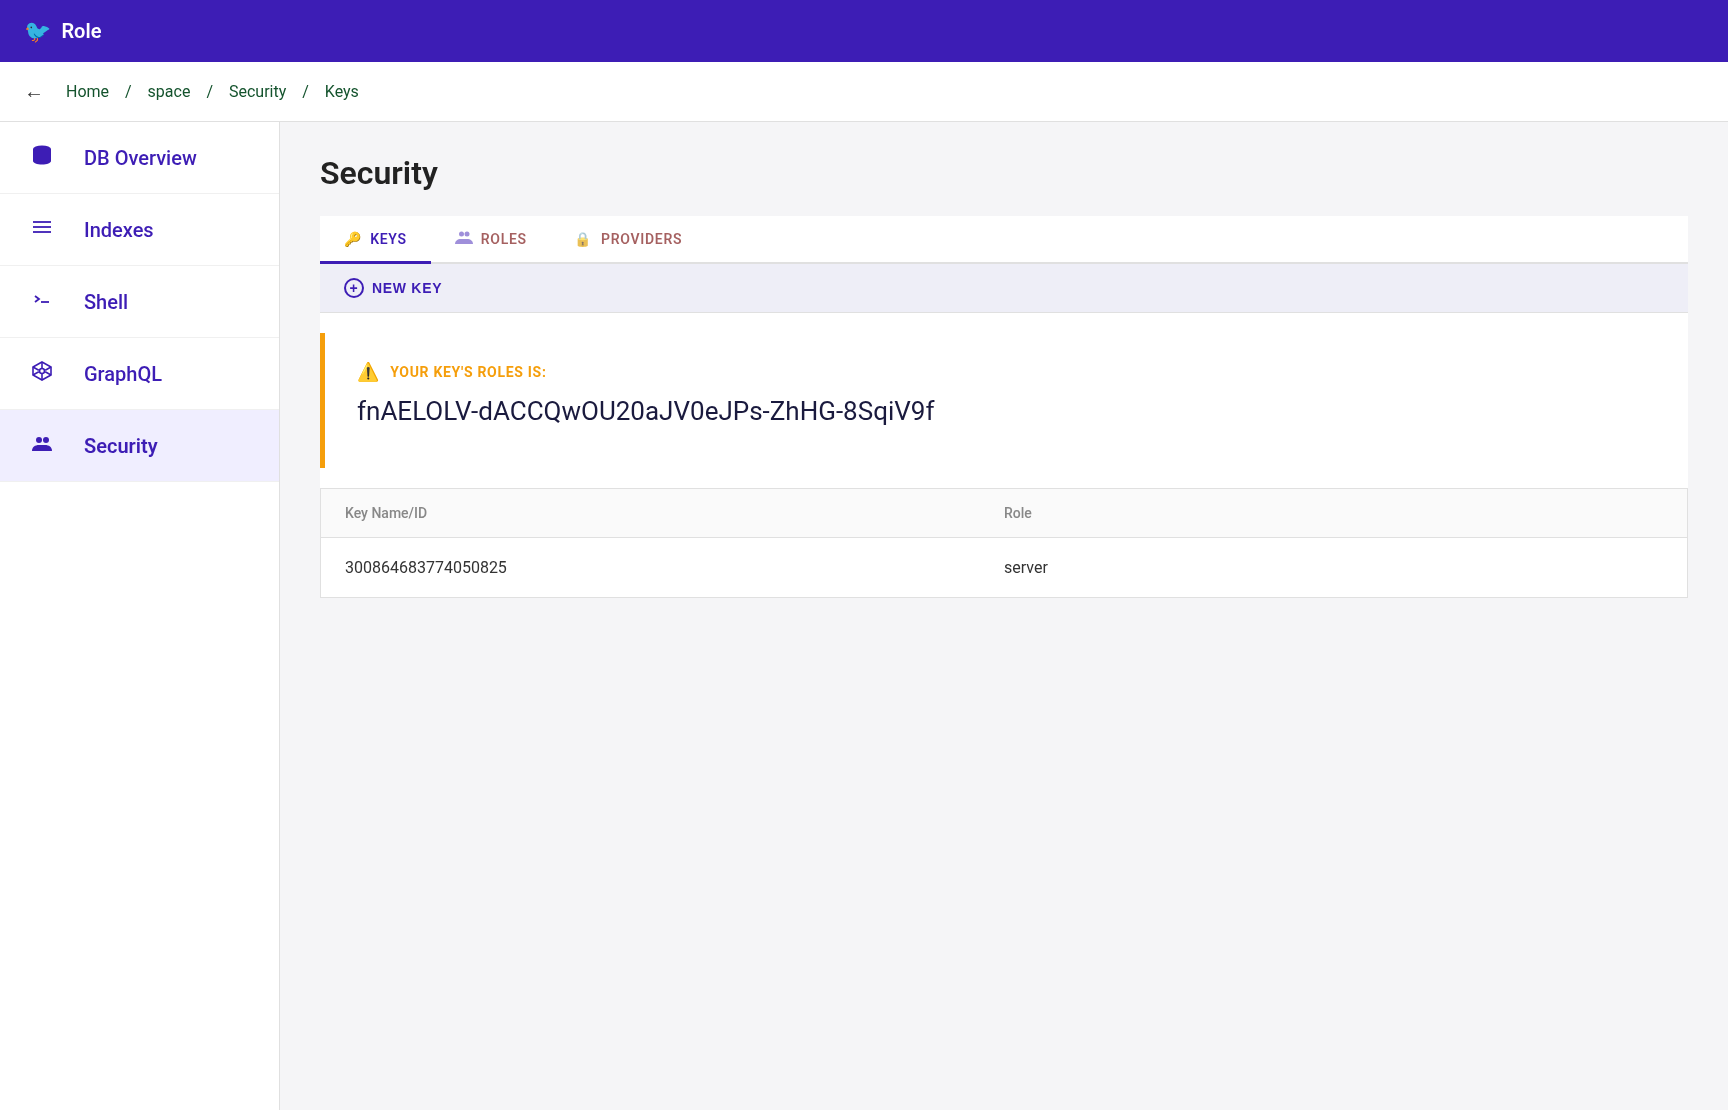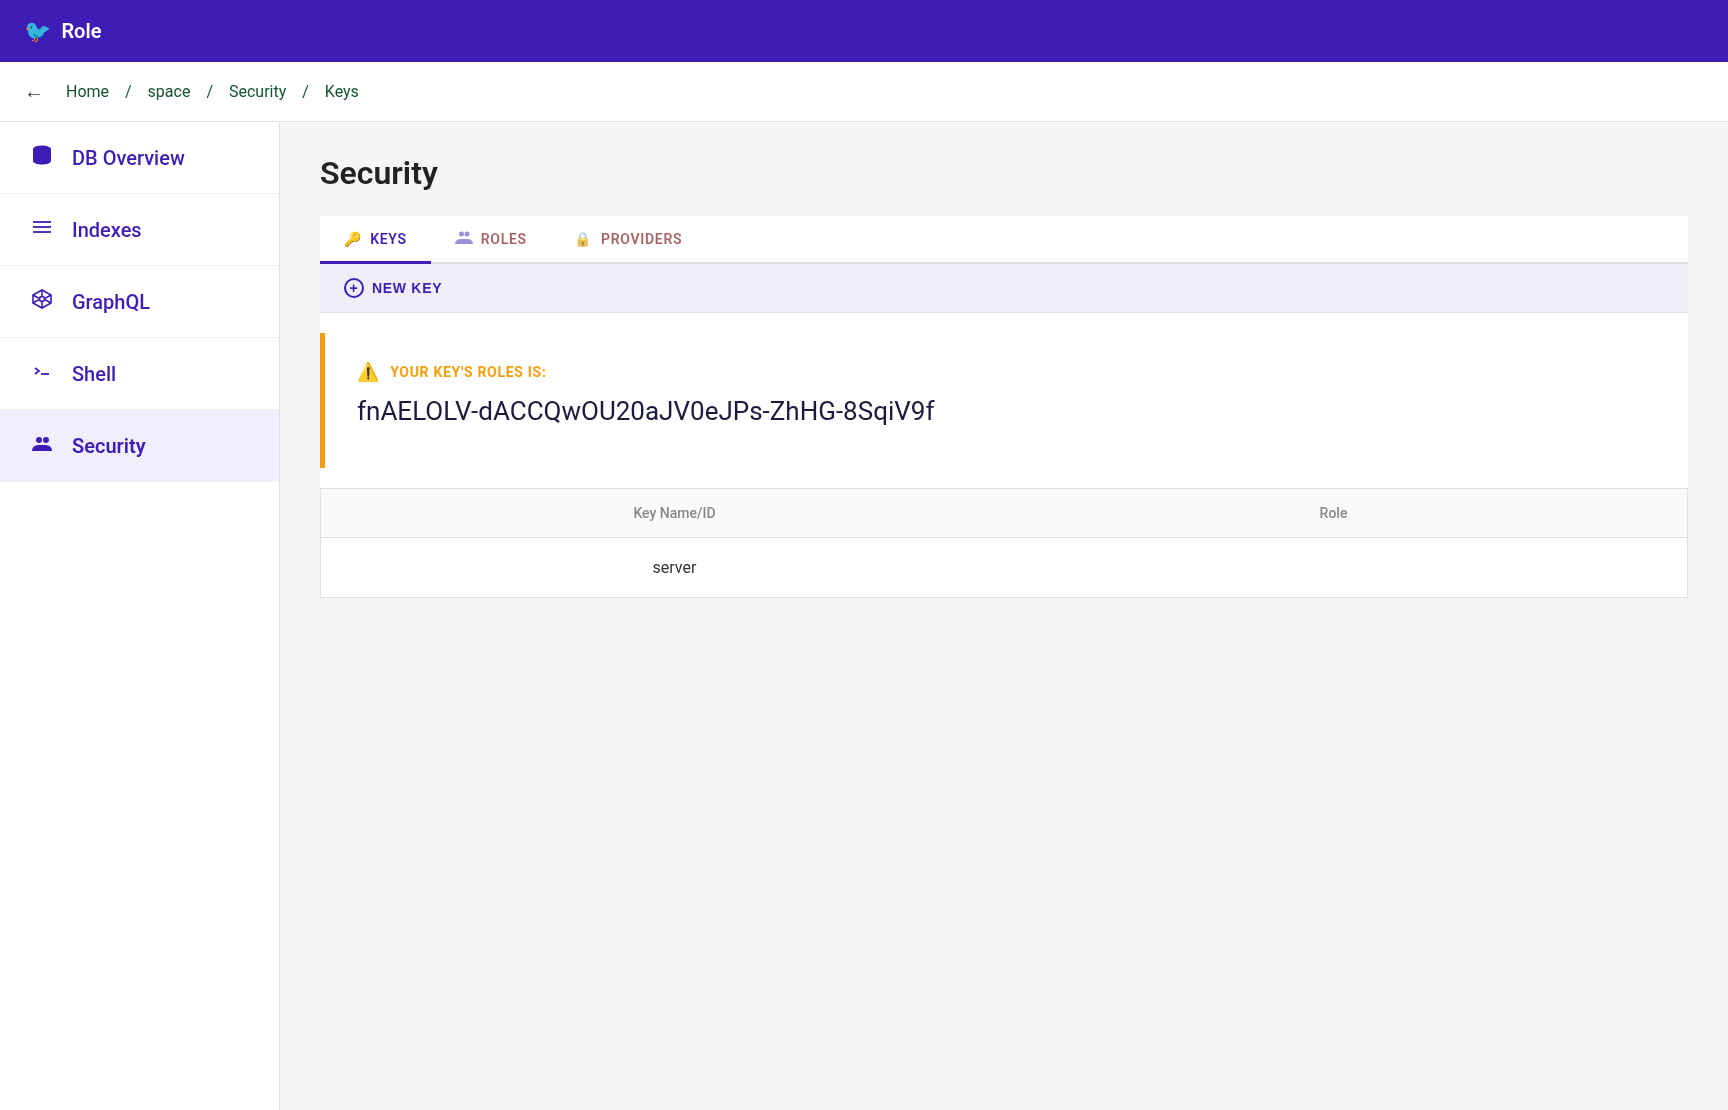--- a/index.html
+++ b/index.html
@@ -61,21 +61,21 @@
     
     .sidebar {
       width: 280px;
       background: white;
       border-right: 1px solid #e0e0e0;
       flex-shrink: 0;
     }
     .sidebar-item {
       display: flex;
       align-items: center;
-      gap: 16px;
+      gap: 28px;
       padding: 22px 28px;
       cursor: pointer;
       color: #3d1db5;
       font-size: 20px;
       font-weight: 500;
       border-bottom: 1px solid #f0f0f0;
       transition: background 0.15s;
     }
     .sidebar-item.active {
       background: #f0eeff;
@@ -199,21 +199,20 @@
     }
     .secret-note {
       font-size: 16px;
       color: #555;
     }
 
     
     .table-section {
       background: white;
       border: 1px solid #e0e0e0;
-      text-align: center;
     }
     .table-header {
       display: grid;
       grid-template-columns: 1fr 1fr;
       padding: 16px 24px;
       font-size: 14px;
       font-weight: 500;
       color: #888;
       border-bottom: 1px solid #e0e0e0;
       background: #fafafa;
@@ -282,44 +281,44 @@
           <line x1="2" y1="11" x2="20" y2="11"></line>
           <line x1="2" y1="16" x2="20" y2="16"></line>
         </svg>
       </span>
       <span>Indexes</span>
     </div>
 
 
     <div class="sidebar-item">
       <span class="sidebar-icon">
+        <svg width="22" height="22" viewBox="0 0 22 22" fill="none" stroke="#3d1db5" stroke-width="1.8">
+          <polyline points="4,8 8,11 4,14"></polyline>
+          <line x1="10" y1="14" x2="18" y2="14"></line>
+        </svg>
+      </span>
+      <span>Shell</span>
+    </div>
+
+    <div class="sidebar-item">
+      <span class="sidebar-icon">
         <svg width="22" height="22" viewBox="0 0 22 22" fill="none" stroke="#3d1db5" stroke-width="1.6">
           <polygon points="11,2 20,7 20,15 11,20 2,15 2,7"></polygon>
           <circle cx="11" cy="11" r="2.5"></circle>
           <line x1="11" y1="2" x2="11" y2="8.5"></line>
           <line x1="11" y1="13.5" x2="11" y2="20"></line>
           <line x1="20" y1="7" x2="14.2" y2="10.2"></line>
           <line x1="7.8" y1="11.8" x2="2" y2="15"></line>
           <line x1="20" y1="15" x2="14.2" y2="11.8"></line>
           <line x1="7.8" y1="10.2" x2="2" y2="7"></line>
         </svg>
       </span>
       <span>GraphQL</span>
     </div>
 
-    <div class="sidebar-item">
-      <span class="sidebar-icon">
-        <svg width="22" height="22" viewBox="0 0 22 22" fill="none" stroke="#3d1db5" stroke-width="1.8">
-          <polyline points="4,8 8,11 4,14"></polyline>
-          <line x1="10" y1="14" x2="18" y2="14"></line>
-        </svg>
-      </span>
-      <span>Shell</span>
-    </div>
-
     <div class="sidebar-item active">
       <span class="sidebar-icon">
         <svg width="22" height="22" viewBox="0 0 22 22" fill="#3d1db5">
           <circle cx="8" cy="8" r="3"></circle>
           <circle cx="15" cy="8" r="3"></circle>
           <path d="M1 19c0-4 3-6 7-6h6c4 0 7 2 7 6"></path>
         </svg>
       </span>
       <span>Security</span>
     </div>
@@ -372,20 +371,21 @@
           </div>
           <div class="secret-key">fnAELOLV-dACCQwOU20aJV0eJPs-ZhHG-8SqiV9f</div>
         </div>
 
         <div class="table-section">
           <div class="table-header">
             <span>Key Name/ID</span>
             <span>Role</span>
           </div>
           <div class="table-row">
+            <span>300864683774050825</span>
             <span>server</span>
           </div>
         </div>
 
       </div>
     </div>
   </main>
 </div>
 
 </body></html>

